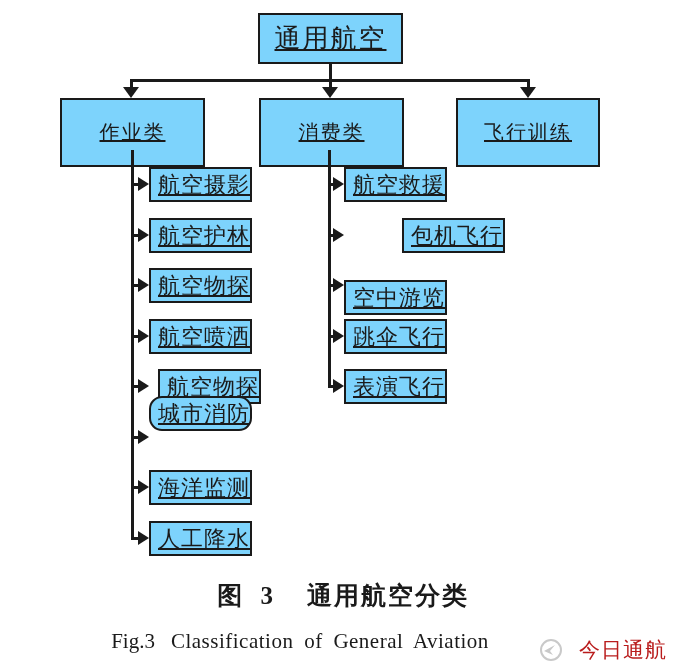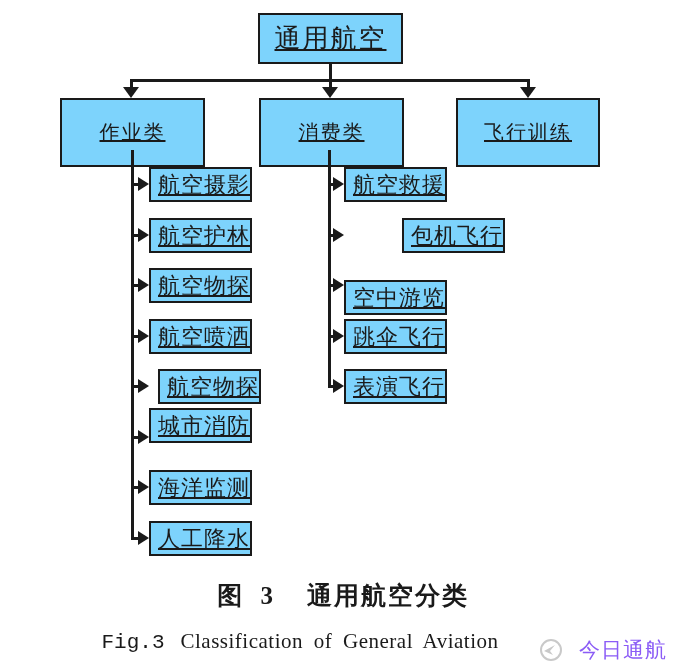--- a/index.html
+++ b/index.html
@@ -31,25 +31,25 @@
   .caption-zh{
     position:absolute;left:0;top:579px;width:676px;text-align:center;
     font-weight:bold;font-size:25px;letter-spacing:2px;
     transform:translateX(5px);
   }
   .caption-zh .cap-label{margin-right:28px;letter-spacing:6px;margin-top:32px;}
   .caption-en{
     position:absolute;left:0;top:629px;width:676px;text-align:center;
     font-size:21px;transform:translateX(-38px);
   }
-  .caption-en .cap-label{margin-right:16px;font-family:Liberation Mono, monospace;}
+  .caption-en .cap-label{margin-right:16px;}
   .caption-en .cap-title{word-spacing:5px;letter-spacing:0.5px;}
   .watermark{
     position:absolute;right:9px;top:636px;display:flex;align-items:center;
-    gap:16px;color:#8b5cf6;font-size:21px;letter-spacing:1px;
+    gap:16px;color:#b91c1c;font-size:21px;letter-spacing:1px;
     font-family:"Liberation Sans","DejaVu Sans",sans-serif;
   }
   .wm-logo{width:24px;height:24px;flex:0 0 auto;}
 </style>
 </head>
 <body>
 
 <div class="stage">
 
   <div class="box lvl1" style="left:258px;top:13px;">
@@ -106,21 +106,21 @@
   </div>
 
   <div class="line" style="left:131px;top:385px;width:10px;height:3px;"></div>
   <div class="arrow-right" style="left:138px;top:379px;"></div>
   <div class="box leaf" style="left:158px;top:369px;">
     <span>航空物探</span>
   </div>
 
   <div class="line" style="left:131px;top:436px;width:10px;height:3px;"></div>
   <div class="arrow-right" style="left:138px;top:430px;"></div>
-  <div class="box leaf" style="left:149px;top:408px;">
+  <div class="box leaf" style="left:149px;top:396px;border-radius:13px;">
     <span>城市消防</span>
   </div>
 
   <div class="line" style="left:131px;top:486px;width:10px;height:3px;"></div>
   <div class="arrow-right" style="left:138px;top:480px;"></div>
   <div class="box leaf" style="left:149px;top:470px;">
     <span>海洋监测</span>
   </div>
 
   <div class="line" style="left:131px;top:537px;width:10px;height:3px;"></div>

